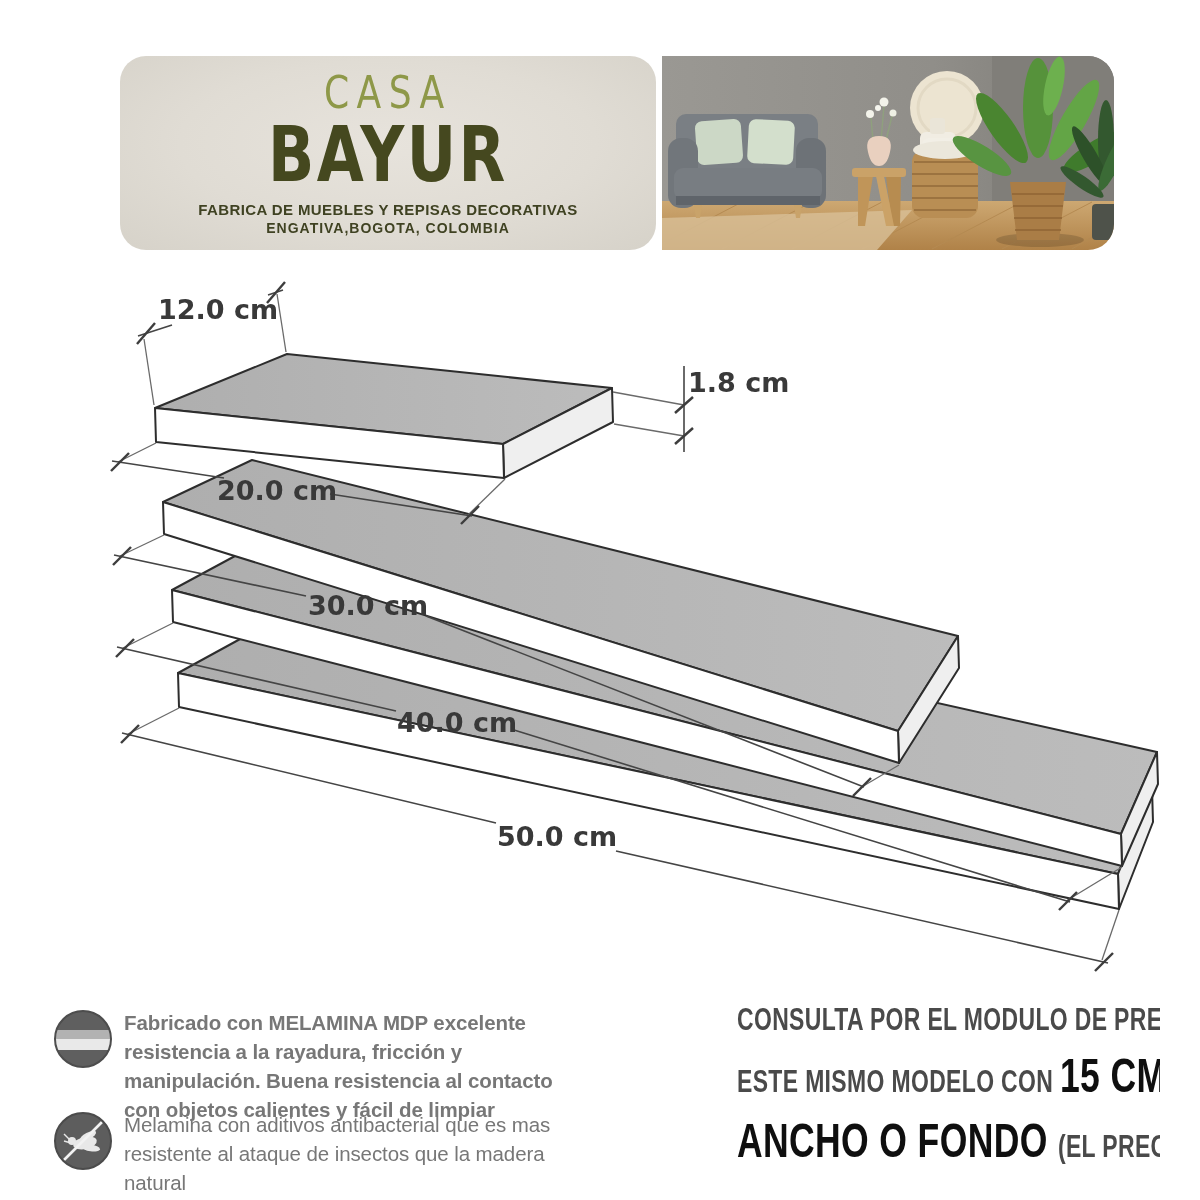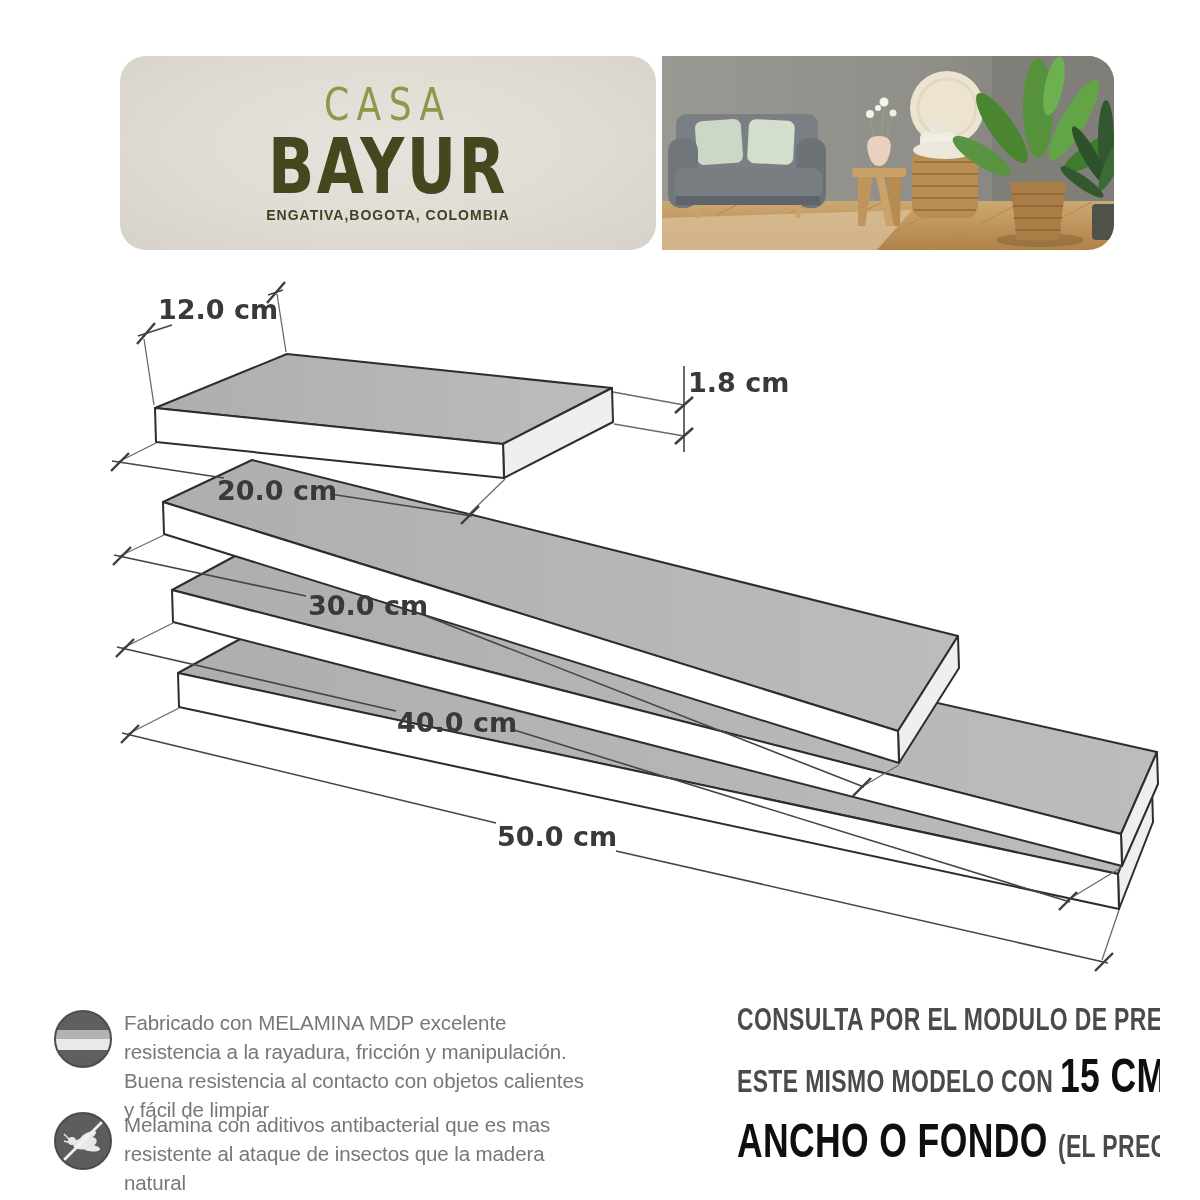--- a/index.html
+++ b/index.html
@@ -40,20 +40,21 @@
 </style>
 </head>
 <body>
 
 <div class="page">
 
   <div class="header">
     <div class="brandPanel">
       <div class="brandTop">CASA</div>
       <div class="brandMain">BAYUR</div>
+      <div class="brandTag">FABRICA DE MUEBLES Y REPISAS DECORATIVAS</div>
       <div class="brandLoc">ENGATIVA,BOGOTA, COLOMBIA</div>
     </div>
     <div class="headerGap"></div>
     <div class="photoWrap">
       <svg width="452" height="194" viewBox="0 0 452 194" preserveAspectRatio="none">
         <defs>
           <linearGradient id="wallG" x1="0" y1="0" x2="1" y2="0">
             <stop offset="0" stop-color="#9a9893"></stop>
               <stop offset=".6" stop-color="#908e89"></stop>
               <stop offset="1" stop-color="#7c7a75"></stop>
@@ -225,21 +226,21 @@
     </g>
 
     <text class="dimLabel" x="218" y="319" text-anchor="middle">12.0 cm</text>
     <text class="dimLabel" x="688" y="392" text-anchor="start">1.8 cm</text>
     <text class="dimLabel" x="277" y="500" text-anchor="middle">20.0 cm</text>
     <text class="dimLabel" x="368" y="615" text-anchor="middle">30.0 cm</text>
     <text class="dimLabel" x="457" y="732" text-anchor="middle">40.0 cm</text>
     <text class="dimLabel" x="557" y="846" text-anchor="middle">50.0 cm</text>
   </svg>
 
-  <div class="feature" style="left:52px;top:1008px;">
+  <div class="feature" style="left:52px;top:1008px;font-weight:bold;">
     <div class="fIcon">
       <svg width="62" height="62" viewBox="0 0 62 62">
         <defs>
             <clipPath id="c1">
               <circle cx="31" cy="31" r="28"></circle>
             </clipPath>
           </defs>
         <circle cx="31" cy="31" r="28" fill="#5f5f5f"></circle>
         <g clip-path="url(#c1)">
           <rect x="0" y="22" width="62" height="9" fill="#b2b2b2"></rect>

